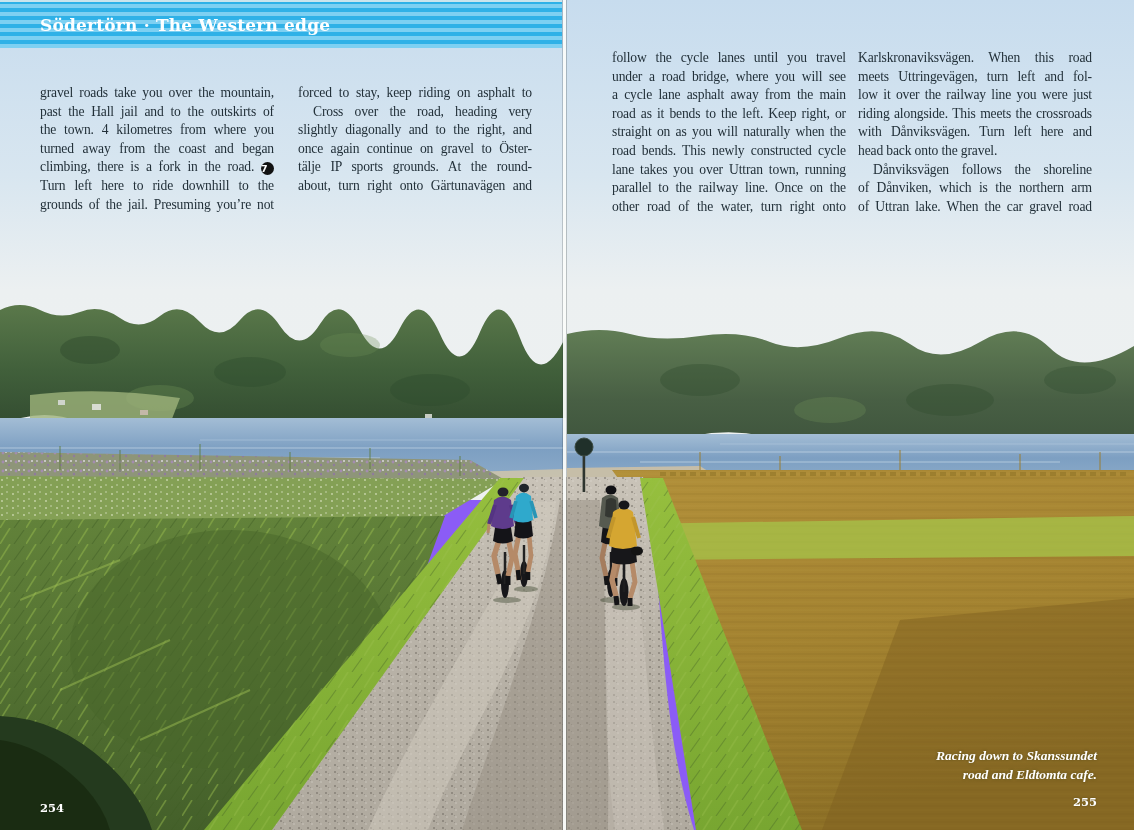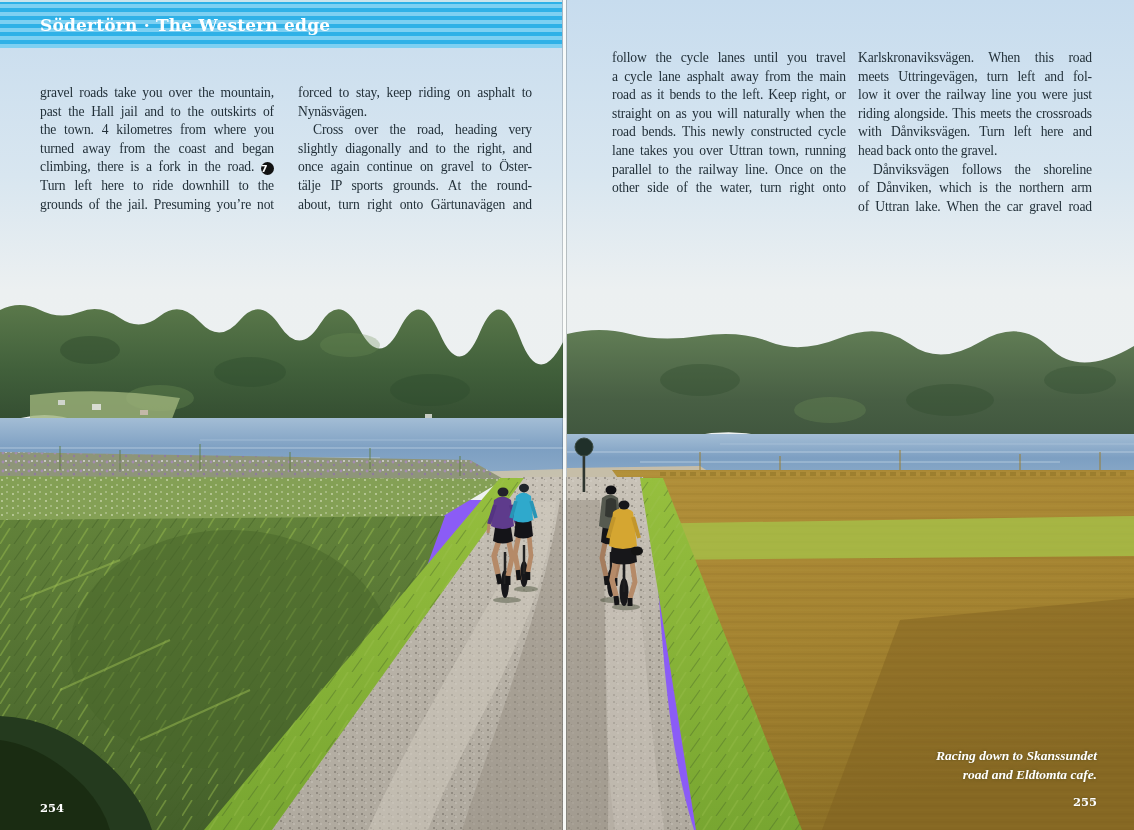--- a/index.html
+++ b/index.html
@@ -259,36 +259,36 @@
       <div class="line">gravel roads take you over the mountain,</div>
       <div class="line">past the Hall jail and to the outskirts of</div>
       <div class="line">the town. 4 kilometres from where you</div>
       <div class="line">turned away from the coast and began</div>
       <div class="line">climbing, there is a fork in the road. <span class="marker">7</span></div>
       <div class="line">Turn left here to ride downhill to the</div>
       <div class="line">grounds of the jail. Presuming you’re not</div>
     </div>
   <div class="col" id="col2">
       <div class="line">forced to stay, keep riding on asphalt to</div>
-      <div class="line end">Nynäsvägen.</div>
       <div class="line indent">Cross over the road, heading very</div>
       <div class="line">slightly diagonally and to the right, and</div>
       <div class="line">once again continue on gravel to Öster-</div>
       <div class="line">tälje IP sports grounds. At the round-</div>
       <div class="line">about, turn right onto Gärtunavägen and</div>
     </div>
   <div class="col" id="col3">
       <div class="line">follow the cycle lanes until you travel</div>
+      <div class="line">under a road bridge, where you will see</div>
       <div class="line">a cycle lane asphalt away from the main</div>
       <div class="line">road as it bends to the left. Keep right, or</div>
       <div class="line">straight on as you will naturally when the</div>
       <div class="line">road bends. This newly constructed cycle</div>
       <div class="line">lane takes you over Uttran town, running</div>
       <div class="line">parallel to the railway line. Once on the</div>
-      <div class="line">other side of the water, turn right onto</div>
+      <div class="line">other road of the water, turn right onto</div>
     </div>
   <div class="col" id="col4">
       <div class="line">Karlskronaviksvägen. When this road</div>
       <div class="line">meets Uttringevägen, turn left and fol-</div>
       <div class="line">low it over the railway line you were just</div>
       <div class="line">riding alongside. This meets the crossroads</div>
       <div class="line">with Dånviksvägen. Turn left here and</div>
       <div class="line end">head back onto the gravel.</div>
       <div class="line indent">Dånviksvägen follows the shoreline</div>
       <div class="line">of Dånviken, which is the northern arm</div>

